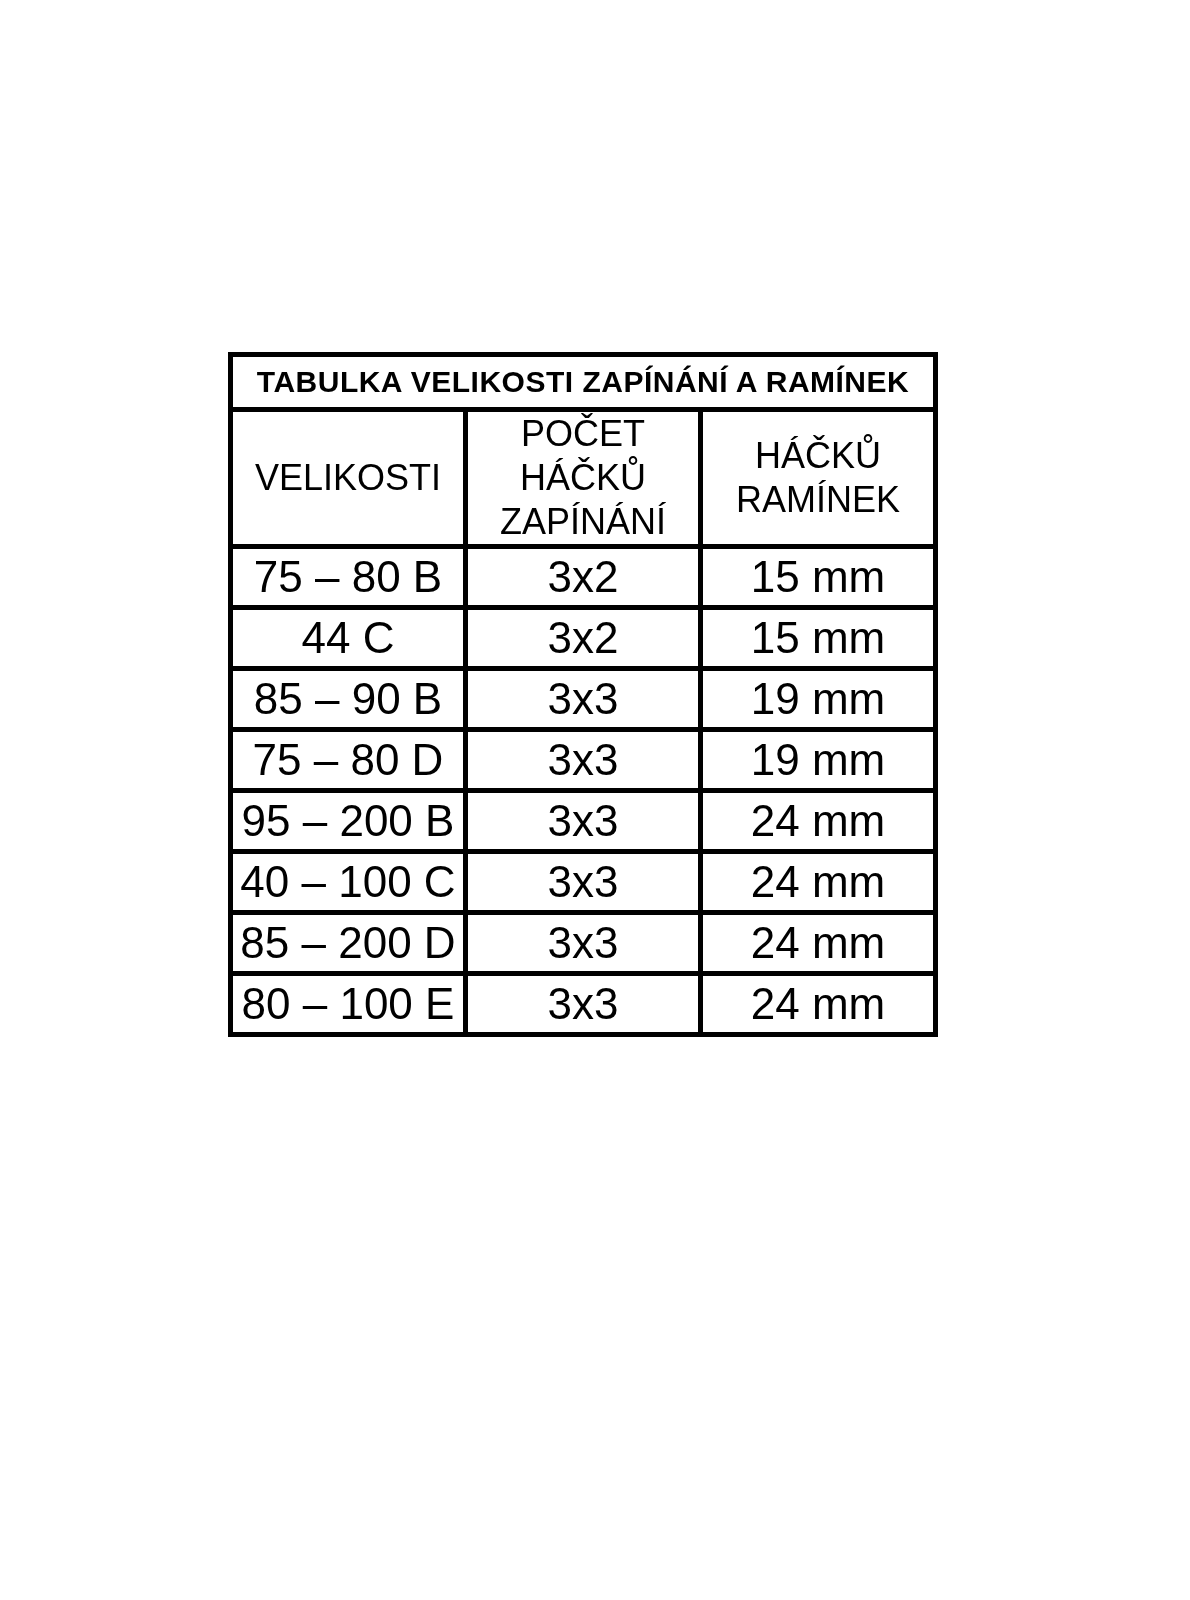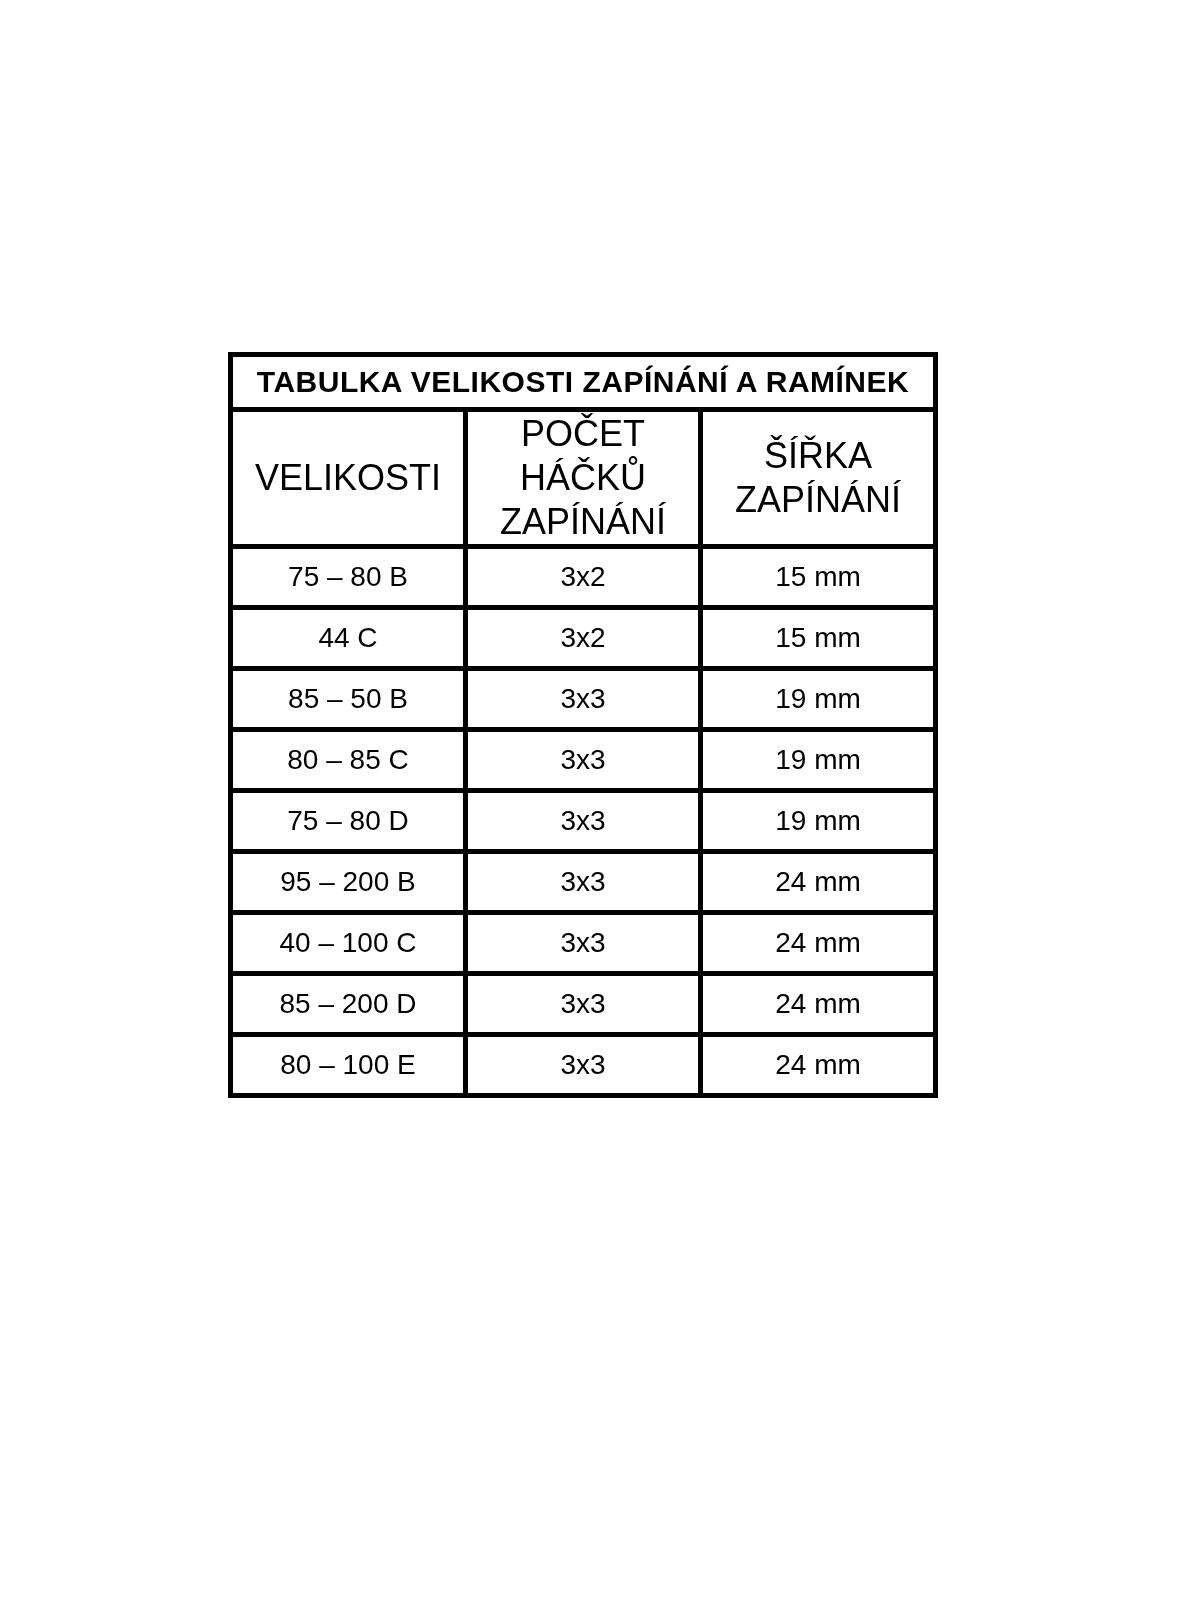--- a/index.html
+++ b/index.html
@@ -40,61 +40,56 @@
     white-space: nowrap;
   }
   .header-row th {
     height: 132px;
     font-size: 36px;
     font-weight: normal;
     line-height: 1.22;
   }
   .data-row td {
     height: 56px;
-    font-size: 28px;
+    font-size: 44px;
     font-weight: normal;
     white-space: nowrap;
   }
   .col-velikost { width: 250px; }
   .col-pocet    { width: 214px; }
   .col-sirka    { width: 246px; }
 </style>
 </head>
 <body>
 
 <div class="canvas">
   <table class="size-table">
     <thead>
       <tr>
         <th class="title-cell" colspan="3">TABULKA VELIKOSTI ZAPÍNÁNÍ A RAMÍNEK</th>
       </tr>
       <tr class="header-row">
         <th class="col-velikost">VELIKOSTI</th>
         <th class="col-pocet">POČET HÁČKŮ ZAPÍNÁNÍ</th>
-        <th class="col-sirka">ŠÍŘKA ZAPÍNÁNÍ</th>
+        <th class="col-sirka">HÁČKŮ RAMÍNEK</th>
       </tr>
     </thead>
     <tbody id="table-body">
         <tr class="data-row">
           <td>75 – 80 B</td>
           <td>3x2</td>
           <td>15 mm</td>
         </tr>
         <tr class="data-row">
           <td>44 C</td>
           <td>3x2</td>
           <td>15 mm</td>
         </tr>
         <tr class="data-row">
-          <td>85 – 50 B</td>
-          <td>3x3</td>
-          <td>19 mm</td>
-        </tr>
-        <tr class="data-row">
-          <td>80 – 85 C</td>
+          <td>85 – 90 B</td>
           <td>3x3</td>
           <td>19 mm</td>
         </tr>
         <tr class="data-row">
           <td>75 – 80 D</td>
           <td>3x3</td>
           <td>19 mm</td>
         </tr>
         <tr class="data-row">
           <td>95 – 200 B</td>

